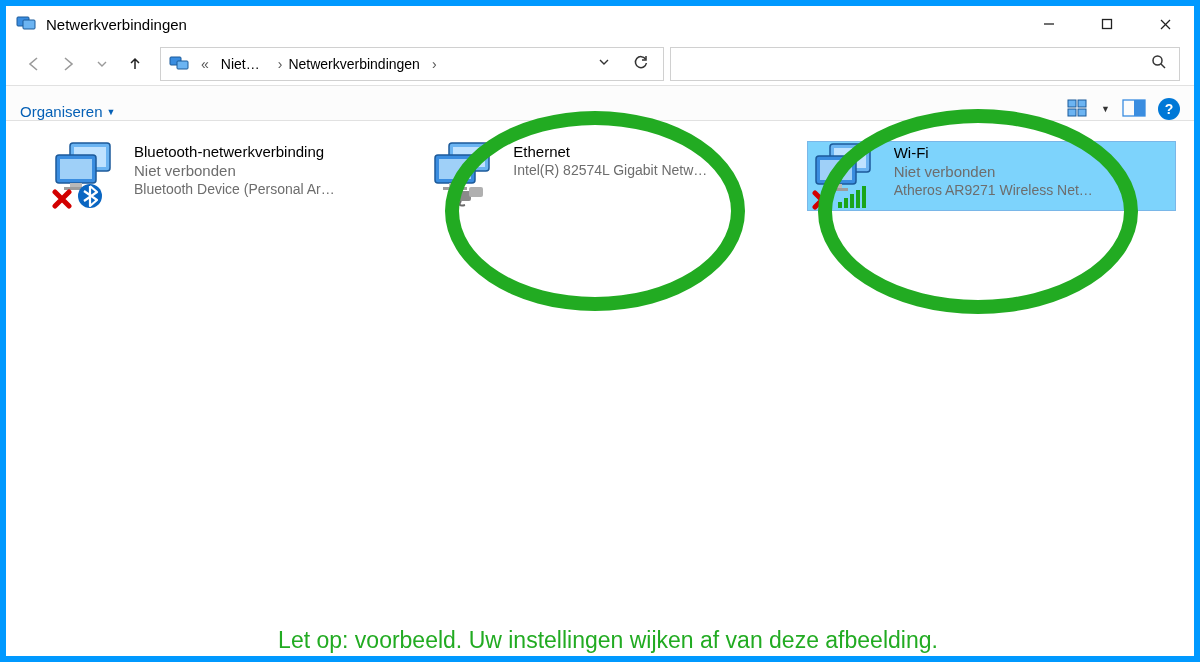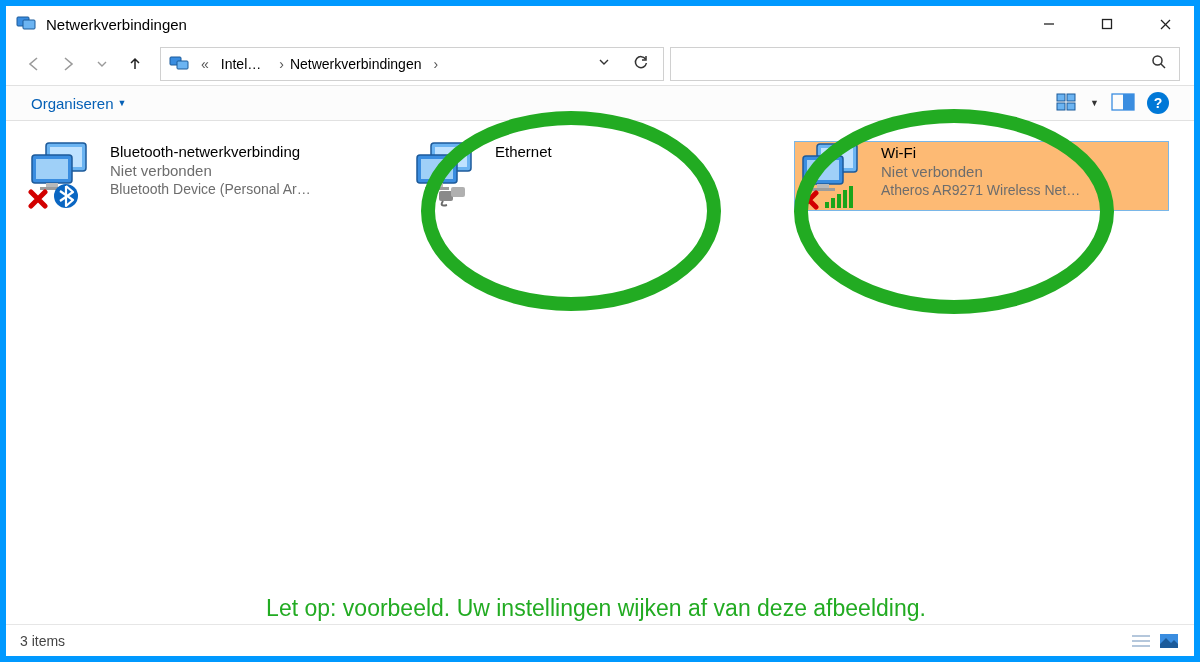--- a/index.html
+++ b/index.html
@@ -26,33 +26,33 @@
   .addressbar .locicon svg { width:22px; height:20px;}
   .crumb { font-size: 14px; padding: 0 2px; }
   .crumb.grey { color:#555; }
   .crumb.sep::before { content: "\203A"; margin: 0 6px; color:#555; }
   .addressbar .actions { margin-left: auto; display: flex; align-items: center; gap: 22px; padding-right: 6px; }
   .addressbar .actions svg { stroke:#333; fill:none;}
   .searchbox { width: 510px; height: 34px; border: 1px solid #d0d0d0; display: flex; align-items: center; justify-content: flex-end; padding-right: 12px; }
   .searchbox svg { stroke:#333; fill:none; }
 
   
-  .toolbar { height: 36px; border-top: 1px solid #e1e1e1; border-bottom: 1px solid #e1e1e1; background: #fcfcfc; display: flex; align-items: center; padding: 0 25px; font-size: 15px; }
+  .toolbar { height: 36px; border-top: 1px solid #e1e1e1; border-bottom: 1px solid #e1e1e1; background: #fcfcfc; display: flex; align-items: flex-end; padding: 0 14px; font-size: 15px; }
   .toolbar .organize { color: #0560b6; display: flex; align-items: center; }
   .toolbar .organize .tri { margin-left:4px; font-size:9px; color:#0560b6;}
   .toolbar .right { margin-left: auto; display:flex; align-items:center; gap:12px;}
   .toolbar .right .viewbtn svg { width:22px; height:18px; }
   .toolbar .right .tri { font-size:9px; color:#333;}
   .helpcircle { width:22px; height:22px; border-radius:50%; background:#0078d7; color:#fff; display:flex; align-items:center; justify-content:center; font-size:14px; font-weight:bold;}
 
   
-  .main { flex:1; position:relative; background:#fff; padding: 20px 18px; }
+  .main { flex:1; position:relative; background:#fff; padding: 20px 18px; margin-left: 24px; }
   .itemsrow { display:flex; gap: 10px; }
   .conn { width: 375px; height: 70px; display:flex; padding: 2px 4px; }
-  .conn.selected { border:1px solid #7ab7e8; background:#fdba74; }
+  .conn.selected { border:1px solid #7ab7e8; background:#7dd3fc; }
   .conn .iconbox { width: 80px; height: 64px; position:relative; flex-shrink:0;}
   .conn .txtcol { flex:1; min-width:0; padding-left: 2px; padding-top:0;}
   .conn .name { font-size: 15px; color:#000; white-space:nowrap; overflow:hidden; text-overflow:ellipsis;}
   .conn .status { font-size: 15px; color:#6d6d6d; white-space:nowrap; overflow:hidden; text-overflow:ellipsis; margin-top:2px;}
   .conn .device { font-size: 14px; color:#6d6d6d; white-space:nowrap; overflow:hidden; text-overflow:ellipsis; margin-top:2px;}
 
   
   .annot-oval { position:absolute; border: 14px solid #22ab22; border-radius: 50%; pointer-events:none; }
   .oval-ethernet { left: 415px; top: -10px; width: 300px; height: 200px; }
   .oval-wifi { left: 788px; top: -12px; width: 320px; height: 205px; }
@@ -122,21 +122,21 @@
           </svg>
       </span>
       <div class="addressbar">
         <span class="locicon">
           <svg viewBox="0 0 22 20">
             <rect x="1" y="3" width="11" height="8" rx="1" fill="#3a8de0" stroke="#1b5a9a"></rect>
             <rect x="8" y="7" width="11" height="8" rx="1" fill="#6cb4f2" stroke="#1b5a9a"></rect>
           </svg>
         </span>
         <span class="crumb grey">«</span>
-        <span class="crumb">Intel…</span>
+        <span class="crumb">Niet…</span>
         <span class="crumb sep">Netwerkverbindingen</span>
         <span class="crumb grey">›</span>
         <span class="actions">
           <span>
             <svg width="14" height="14">
                 <path d="M3 5 L7 9 L11 5" stroke-width="1.4"></path>
               </svg>
           </span>
           <span>
             <svg width="16" height="16">
@@ -205,20 +205,21 @@
             <div class="iconbox">
               <svg class="monitors" viewBox="0 0 66 56">
                 <use href="#monitors-g"></use>
               </svg>
               <svg class="subicon" viewBox="0 0 30 26">
                 <use href="#ethernet-g"></use>
               </svg>
             </div>
             <div class="txtcol">
               <div class="name">Ethernet</div>
+              <div class="device">Intel(R) 82574L Gigabit Netw…</div>
             </div>
           </div>
           <div class="conn selected">
             <div class="iconbox">
               <svg class="monitors" viewBox="0 0 66 56">
                 <use href="#monitors-g"></use>
               </svg>
               <svg class="redX" viewBox="0 0 20 20">
                 <use href="#redx-g"></use>
               </svg>
@@ -232,38 +233,20 @@
               <div class="device">Atheros AR9271 Wireless Net…</div>
             </div>
           </div>
         </div>
 
       <div class="annot-oval oval-ethernet"></div>
       <div class="annot-oval oval-wifi"></div>
       <div class="annot-text">Let op: voorbeeld. Uw instellingen wijken af van deze afbeelding.</div>
     </div>
 
-    <div class="statusbar">
-      <span>3 items</span>
-      <span class="sbright">
-        <span class="viewicon">
-          <svg viewBox="0 0 22 18">
-              <line x1="2" y1="4" x2="20" y2="4" stroke="#6a8fb8"></line>
-              <line x1="2" y1="9" x2="20" y2="9" stroke="#6a8fb8"></line>
-              <line x1="2" y1="14" x2="20" y2="14" stroke="#6a8fb8"></line>
-            </svg>
-        </span>
-        <span class="viewicon">
-          <svg viewBox="0 0 22 18">
-              <rect x="2" y="2" width="18" height="14" fill="#3a8de0"></rect>
-              <polygon points="2,12 8,6 13,11 16,8 20,12 20,16 2,16" fill="#1b5a9a"></polygon>
-            </svg>
-        </span>
-      </span>
-    </div>
 
   </div>
 </div>
 
 <svg width="0" height="0" style="position:absolute">
   <defs>
     <g id="monitors-g">
       <rect x="18" y="2" width="40" height="28" rx="3" fill="#6bb4f2" stroke="#1c5a9a" stroke-width="1.5"></rect>
       <rect x="22" y="6" width="32" height="20" fill="#bfe2ff"></rect>
       <rect x="4" y="14" width="40" height="28" rx="3" fill="#3a8de0" stroke="#1c5a9a" stroke-width="1.5"></rect>

